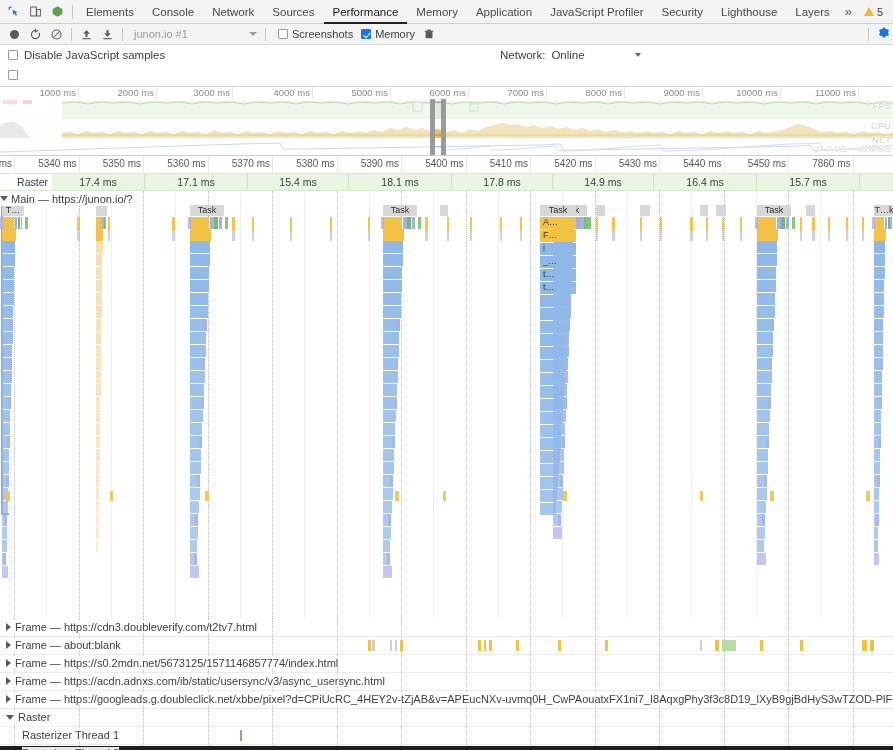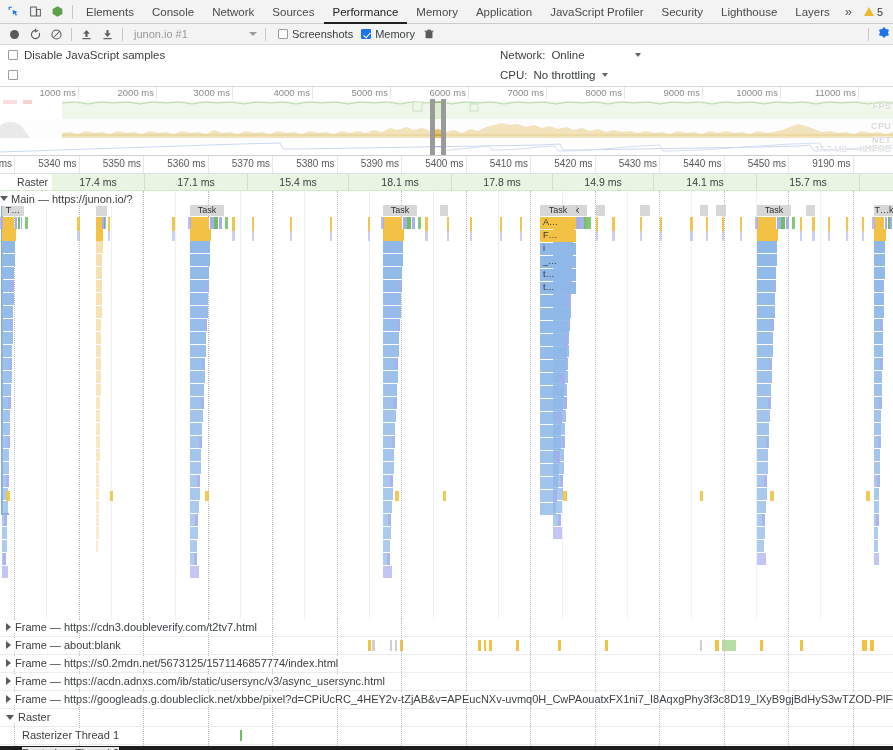--- a/index.html
+++ b/index.html
@@ -251,25 +251,20 @@
     </label>
     <label class="set-row">
       <span class="chk"></span>
     </label>
     <div class="set-right">
       <div class="sr-row">
         <span class="sr-label">Network:</span>
         <span class="sr-val" style="min-width:78px;display:inline-block;">Online</span>
         <span class="sr-caret"></span>
       </div>
-      <div class="sr-row">
-        <span class="sr-label">CPU:</span>
-        <span class="sr-val">No throttling</span>
-        <span class="sr-caret"></span>
-      </div>
     </div>
   </div>
 
   <div class="overview">
     <div class="ov-ruler" id="ov-ruler">
         <div class="ov-tick" style="left: 77.9913px;">
           <span>1000 ms</span>
         </div>
         <div class="ov-tick" style="left: 155.983px;">
           <span>2000 ms</span>
@@ -371,21 +366,21 @@
       <div class="dtick" style="left: 659px;">
         <span>5430 ms</span>
       </div>
       <div class="dtick" style="left: 723.5px;">
         <span>5440 ms</span>
       </div>
       <div class="dtick" style="left: 788px;">
         <span>5450 ms</span>
       </div>
       <div class="dtick" style="left: 852.5px;">
-        <span>9190 ms</span>
+        <span>7860 ms</span>
       </div>
     </div>
 
   <div class="frames" id="frames-row">
     <div class="fr-title">
       <b>Raster</b>
     </div>
   <div class="fr-cell" style="left: 52px; width: 93px;">
         <span>17.4 ms</span>
       </div>
@@ -398,21 +393,21 @@
       <div class="fr-cell" style="left: 349px; width: 103px;">
         <span>18.1 ms</span>
       </div>
       <div class="fr-cell" style="left: 452px; width: 101px;">
         <span>17.8 ms</span>
       </div>
       <div class="fr-cell" style="left: 553px; width: 101px;">
         <span>14.9 ms</span>
       </div>
       <div class="fr-cell" style="left: 654px; width: 103px;">
-        <span>14.1 ms</span>
+        <span>16.4 ms</span>
       </div>
       <div class="fr-cell" style="left: 757px; width: 103px;">
         <span>15.7 ms</span>
       </div>
     </div>
 
   <div class="flame" id="flame">
     <div class="grp-hdr" style="top:0;">
       <span class="tri down"></span>
       <span>Main — https://junon.io/?</span>

